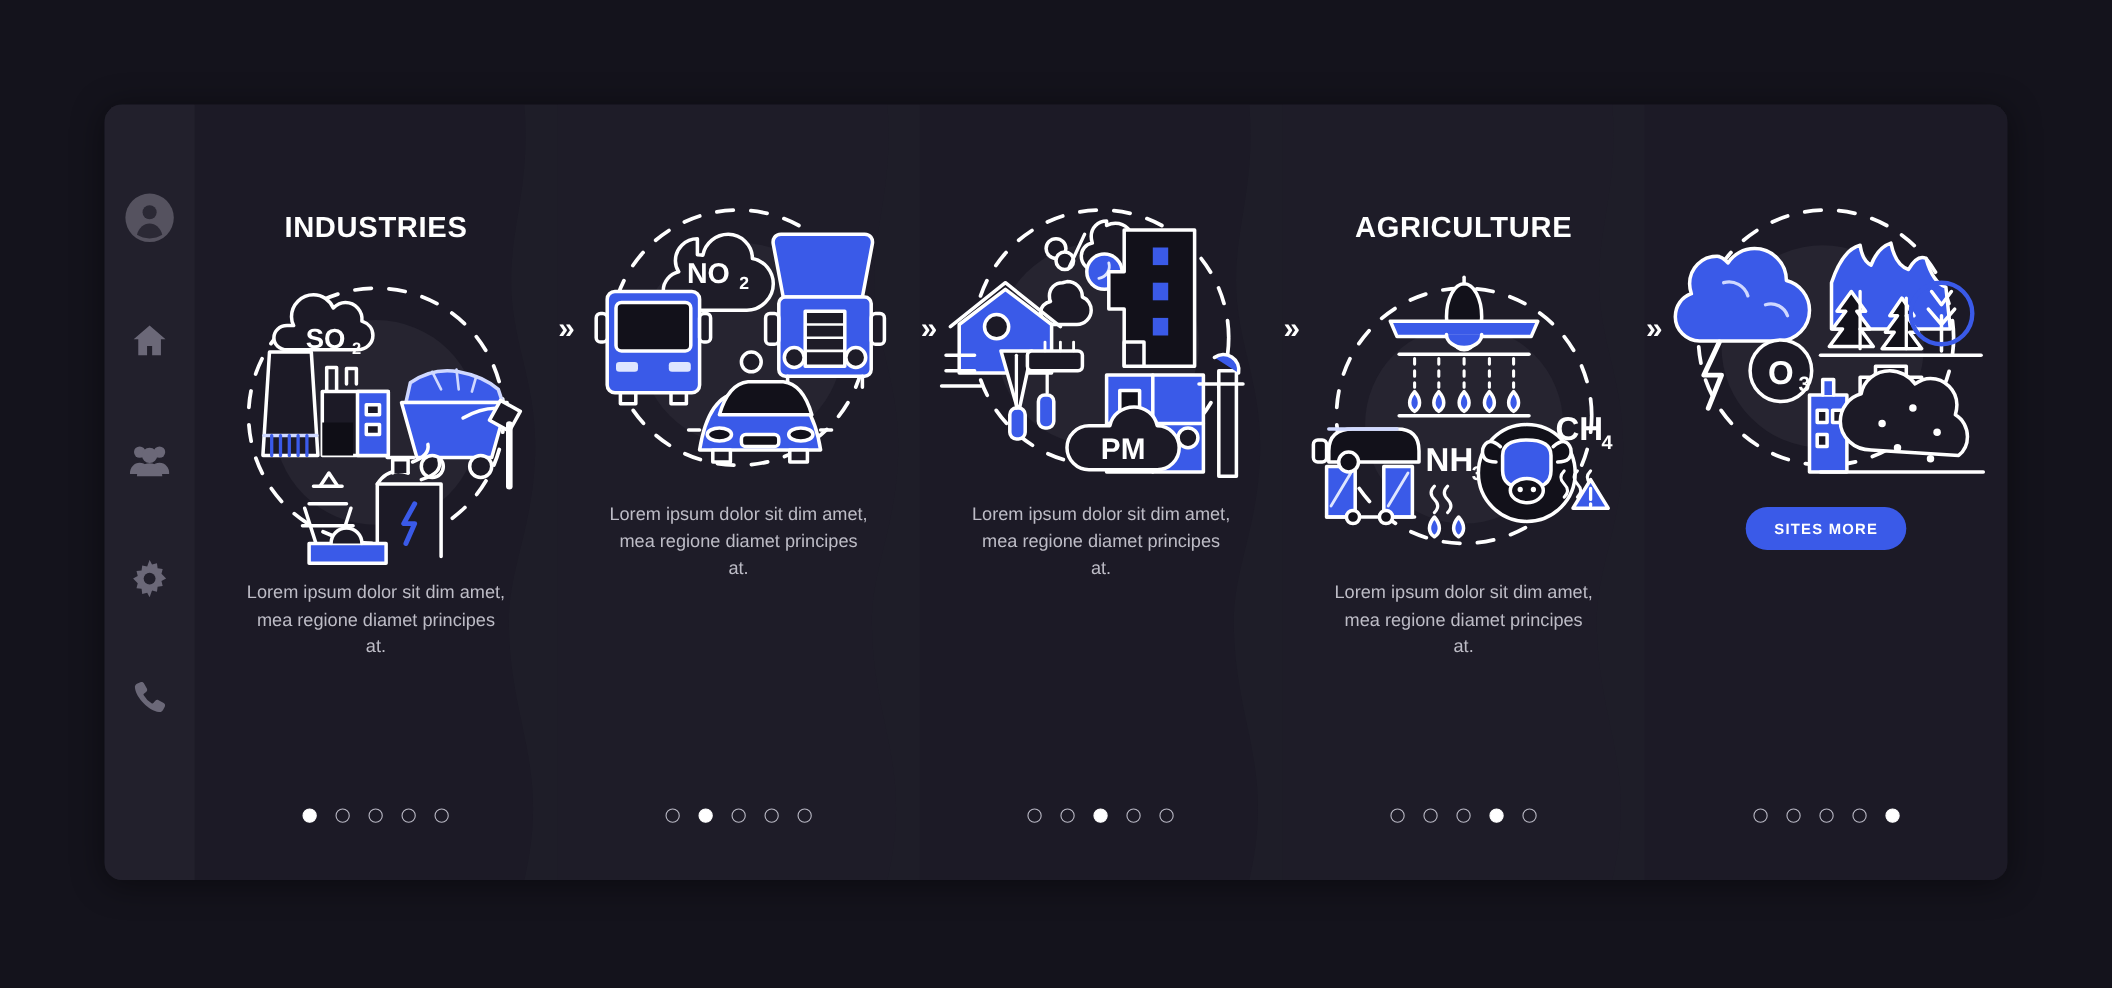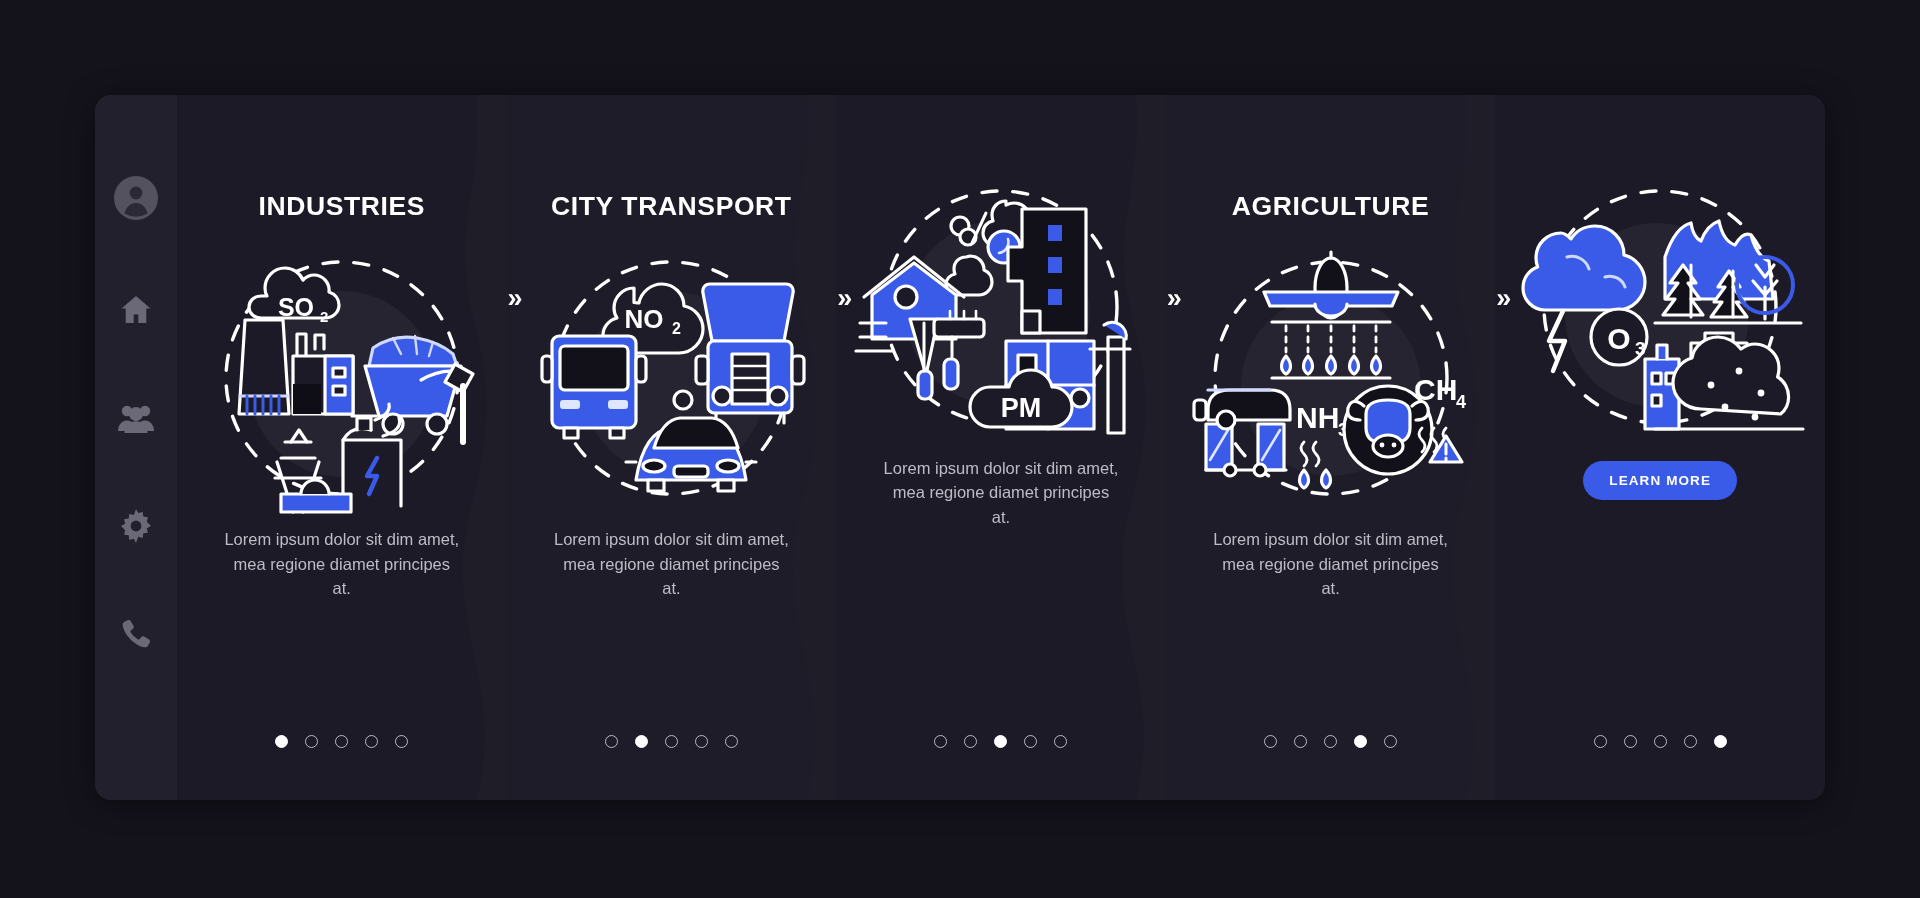--- a/index.html
+++ b/index.html
@@ -270,21 +270,20 @@
         <div class="chevron">»</div>
       </div>
 
       <div class="panel">
         <div class="panel-bg">
           <svg viewBox="0 0 330 705" preserveAspectRatio="none">
             <path d="M0 0 H300 C306 70 288 110 288 160 C288 215 310 250 310 310 C310 380 286 420 286 470 C286 540 308 580 308 640 C308 665 304 688 300 705 H0Z" fill="#1e1c28"></path>
           </svg>
         </div>
         <div class="panel-inner">
-          <div class="panel-title">CITY TRANSPORT</div>
 
           <div class="illus-wrap">
             <svg viewBox="0 0 290 268" fill="none" stroke="#ffffff" stroke-width="3.2" stroke-linecap="round" stroke-linejoin="round">
               <circle cx="148" cy="140" r="92" fill="#262430" stroke="none"></circle>
               <circle cx="145" cy="134" r="116" stroke="#ffffff" stroke-width="3.4" stroke-dasharray="15 16" fill="none"></circle>
 
               <path d="M108 44c-11 0-20 9-20 20 0 4 1 7 3 10-8 2-14 9-14 17 0 10 8 18 18 18h58c13 0 24-11 24-24 0-11-8-21-19-23 0-12-10-22-22-22-11 0-21 8-23 19 -1 0-3-.5-5-.5z" fill="#1e1c28" stroke="#ffffff"></path>
               <text x="118" y="84" font-family="Liberation Sans, sans-serif" font-size="26" font-weight="700" fill="#ffffff" stroke="none" text-anchor="middle">NO</text>
               <text x="146" y="90" font-family="Liberation Sans, sans-serif" font-size="16" font-weight="700" fill="#ffffff" stroke="none">2</text>
               <circle cx="157" cy="156" r="9" fill="#1e1c28" stroke="#ffffff"></circle>
@@ -522,21 +521,21 @@
               <circle cx="196" cy="212" r="3.4" fill="#ffffff" stroke="none"></circle>
               <circle cx="224" cy="198" r="3.4" fill="#ffffff" stroke="none"></circle>
               <circle cx="246" cy="220" r="3.4" fill="#ffffff" stroke="none"></circle>
               <circle cx="210" cy="234" r="3.4" fill="#ffffff" stroke="none"></circle>
               <circle cx="240" cy="244" r="3.4" fill="#ffffff" stroke="none"></circle>
               <path d="M140 256h148" stroke="#ffffff"></path>
             </svg>
           </div>
 
 
-          <button class="cta">LEARN MORE</button>
+          <button class="cta">SITES MORE</button>
 
           <div class="dots">
             <span class="dot"></span>
             <span class="dot"></span>
             <span class="dot"></span>
             <span class="dot"></span>
             <span class="dot active"></span>
           </div>
         </div>
       </div>

